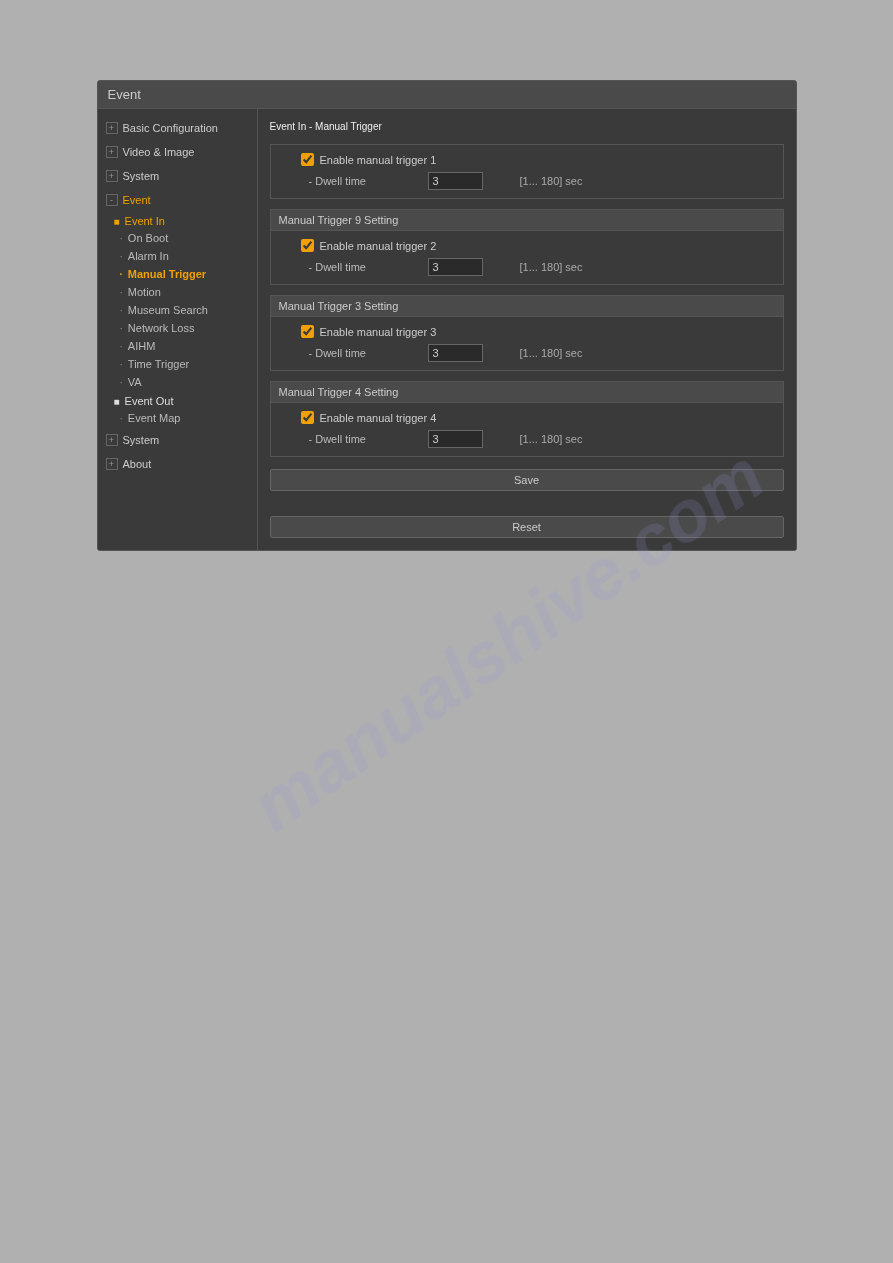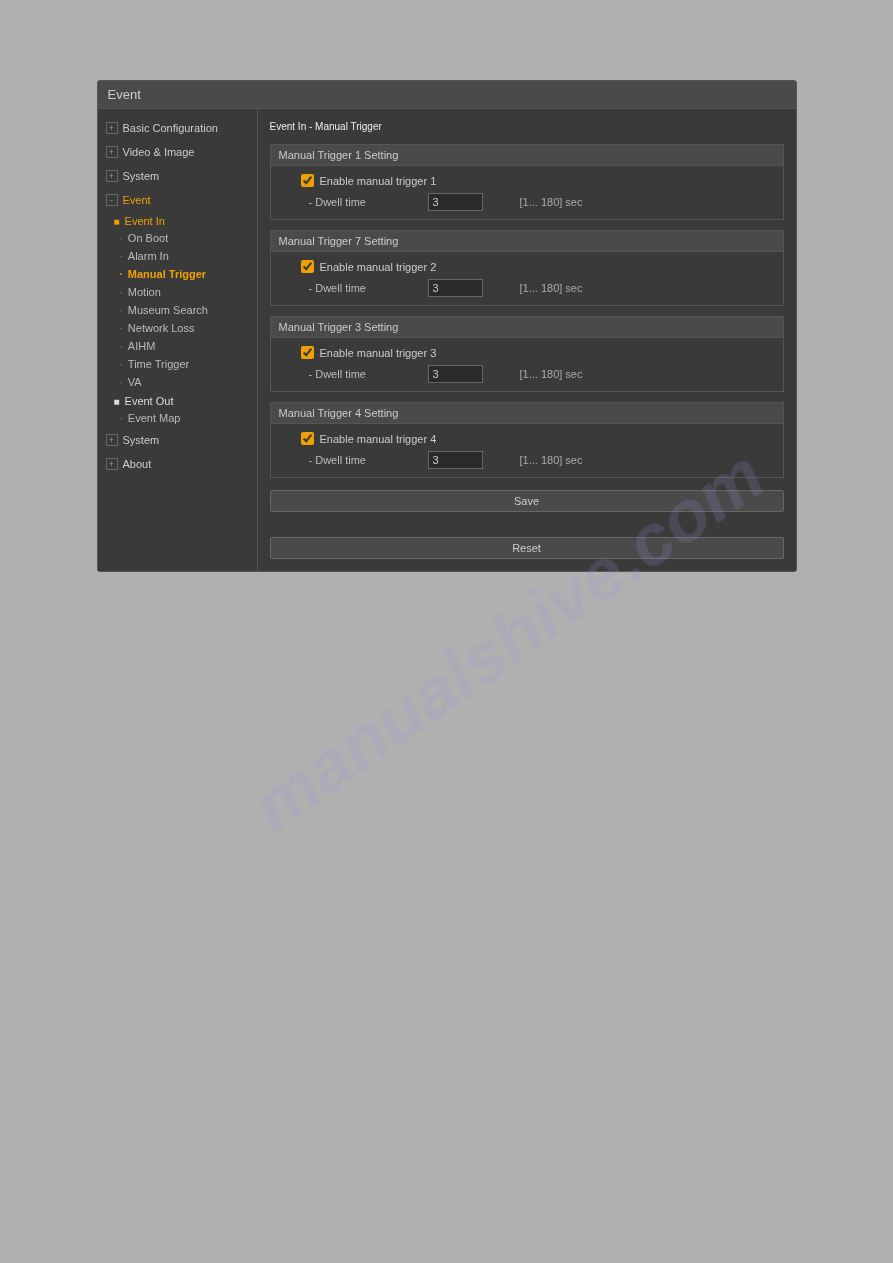--- a/index.html
+++ b/index.html
@@ -287,36 +287,35 @@
             <span class="expand-icon">+</span>
             <span>About</span>
           </div>
         </div>
       </div>
 
       <div class="main-content">
         <div class="page-title">Event In - Manual Trigger</div>
 
         <div class="trigger-section">
-          <div class="trigger-header">Manual Trigger 1 Setting</div>
           <div class="trigger-body">
             <div class="enable-row">
               <input type="checkbox" checked="" style="">
               <span class="enable-label">Enable manual trigger 1</span>
             </div>
             <div class="dwell-row">
               <span class="dwell-label">- Dwell time</span>
               <input type="text" class="dwell-input" value="3" style="">
               <span class="dwell-range">[1... 180] sec</span>
             </div>
           </div>
         </div>
 
         <div class="trigger-section">
-          <div class="trigger-header">Manual Trigger 7 Setting</div>
+          <div class="trigger-header">Manual Trigger 9 Setting</div>
           <div class="trigger-body">
             <div class="enable-row">
               <input type="checkbox" checked="" style="">
               <span class="enable-label">Enable manual trigger 2</span>
             </div>
             <div class="dwell-row">
               <span class="dwell-label">- Dwell time</span>
               <input type="text" class="dwell-input" value="3" style="">
               <span class="dwell-range">[1... 180] sec</span>
             </div>

